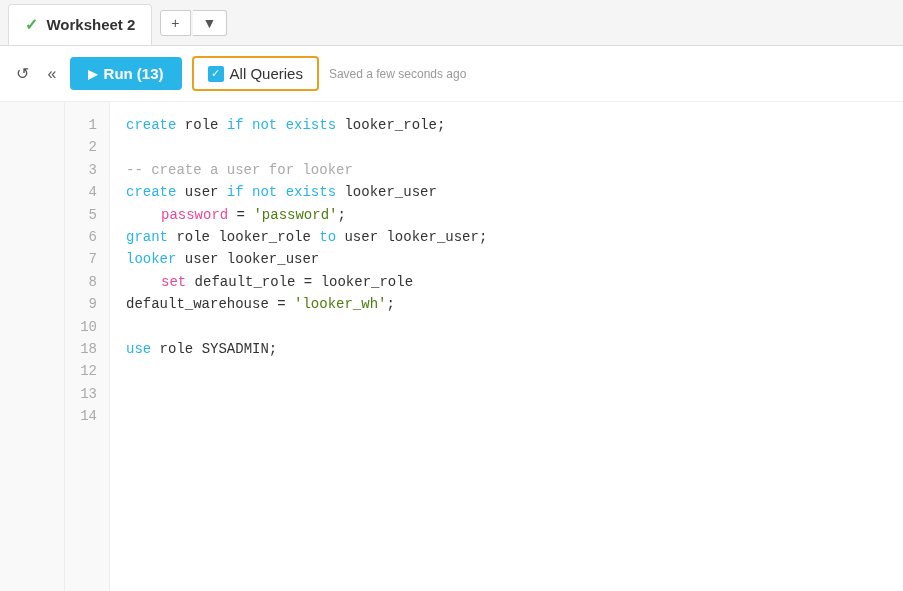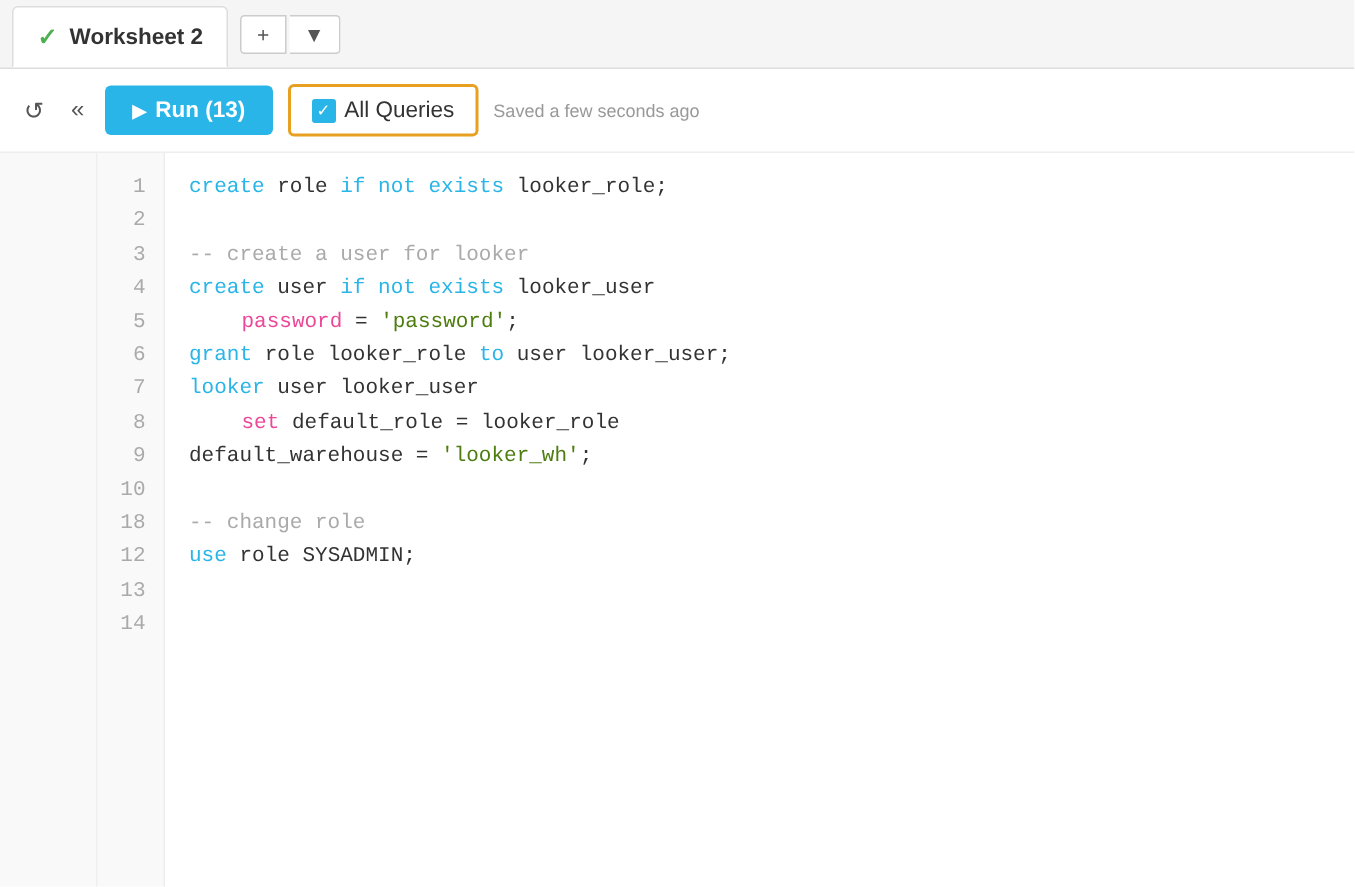--- a/index.html
+++ b/index.html
@@ -271,20 +271,19 @@
       <div class="code-line"><span class="kw">grant</span><span class="plain"> role looker_role </span><span class="kw">to</span><span class="plain"> user looker_user;</span></div>
 
       <div class="code-line"><span class="kw">looker</span><span class="plain"> user looker_user</span></div>
 
       <div class="code-line"><span class="kw2">set</span><span class="plain"> default_role = looker_role</span></div>
 
       <div class="code-line"><span class="plain">default_warehouse = </span><span class="str">'looker_wh'</span><span class="plain">;</span></div>
 
       <div class="code-line"> </div>
 
-      <div class="code-line"><span class="comment">-- change role</span></div>
 
       <div class="code-line"><span class="kw">use</span><span class="plain"> role SYSADMIN;</span></div>
 
       <div class="code-line"> </div>
     </div>
   </div>
 </div>
 
 </body></html>

